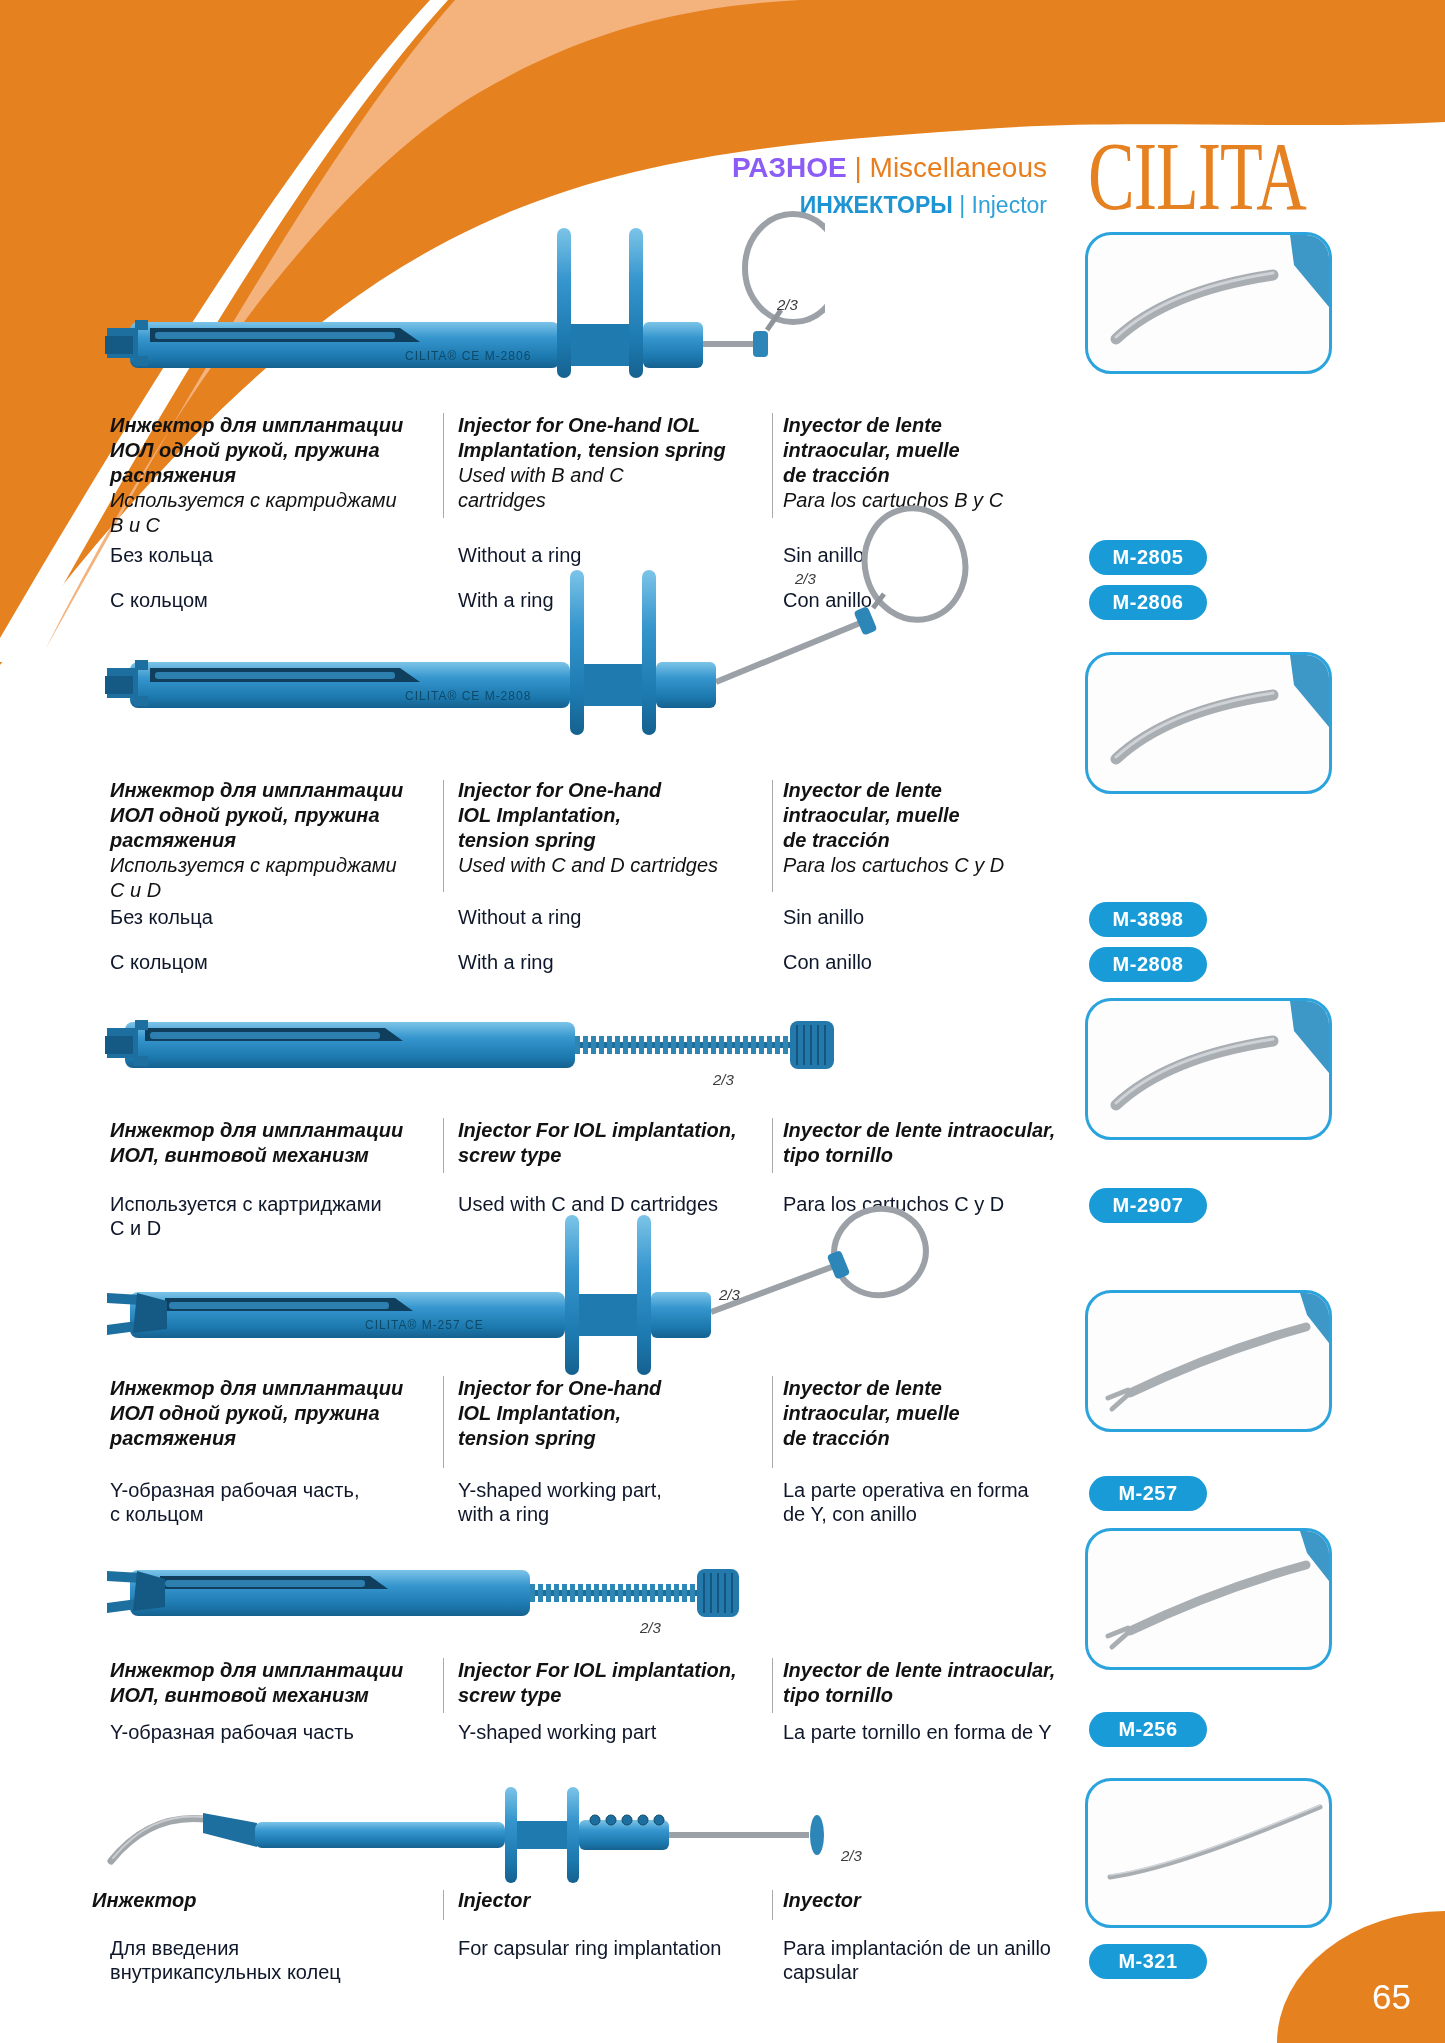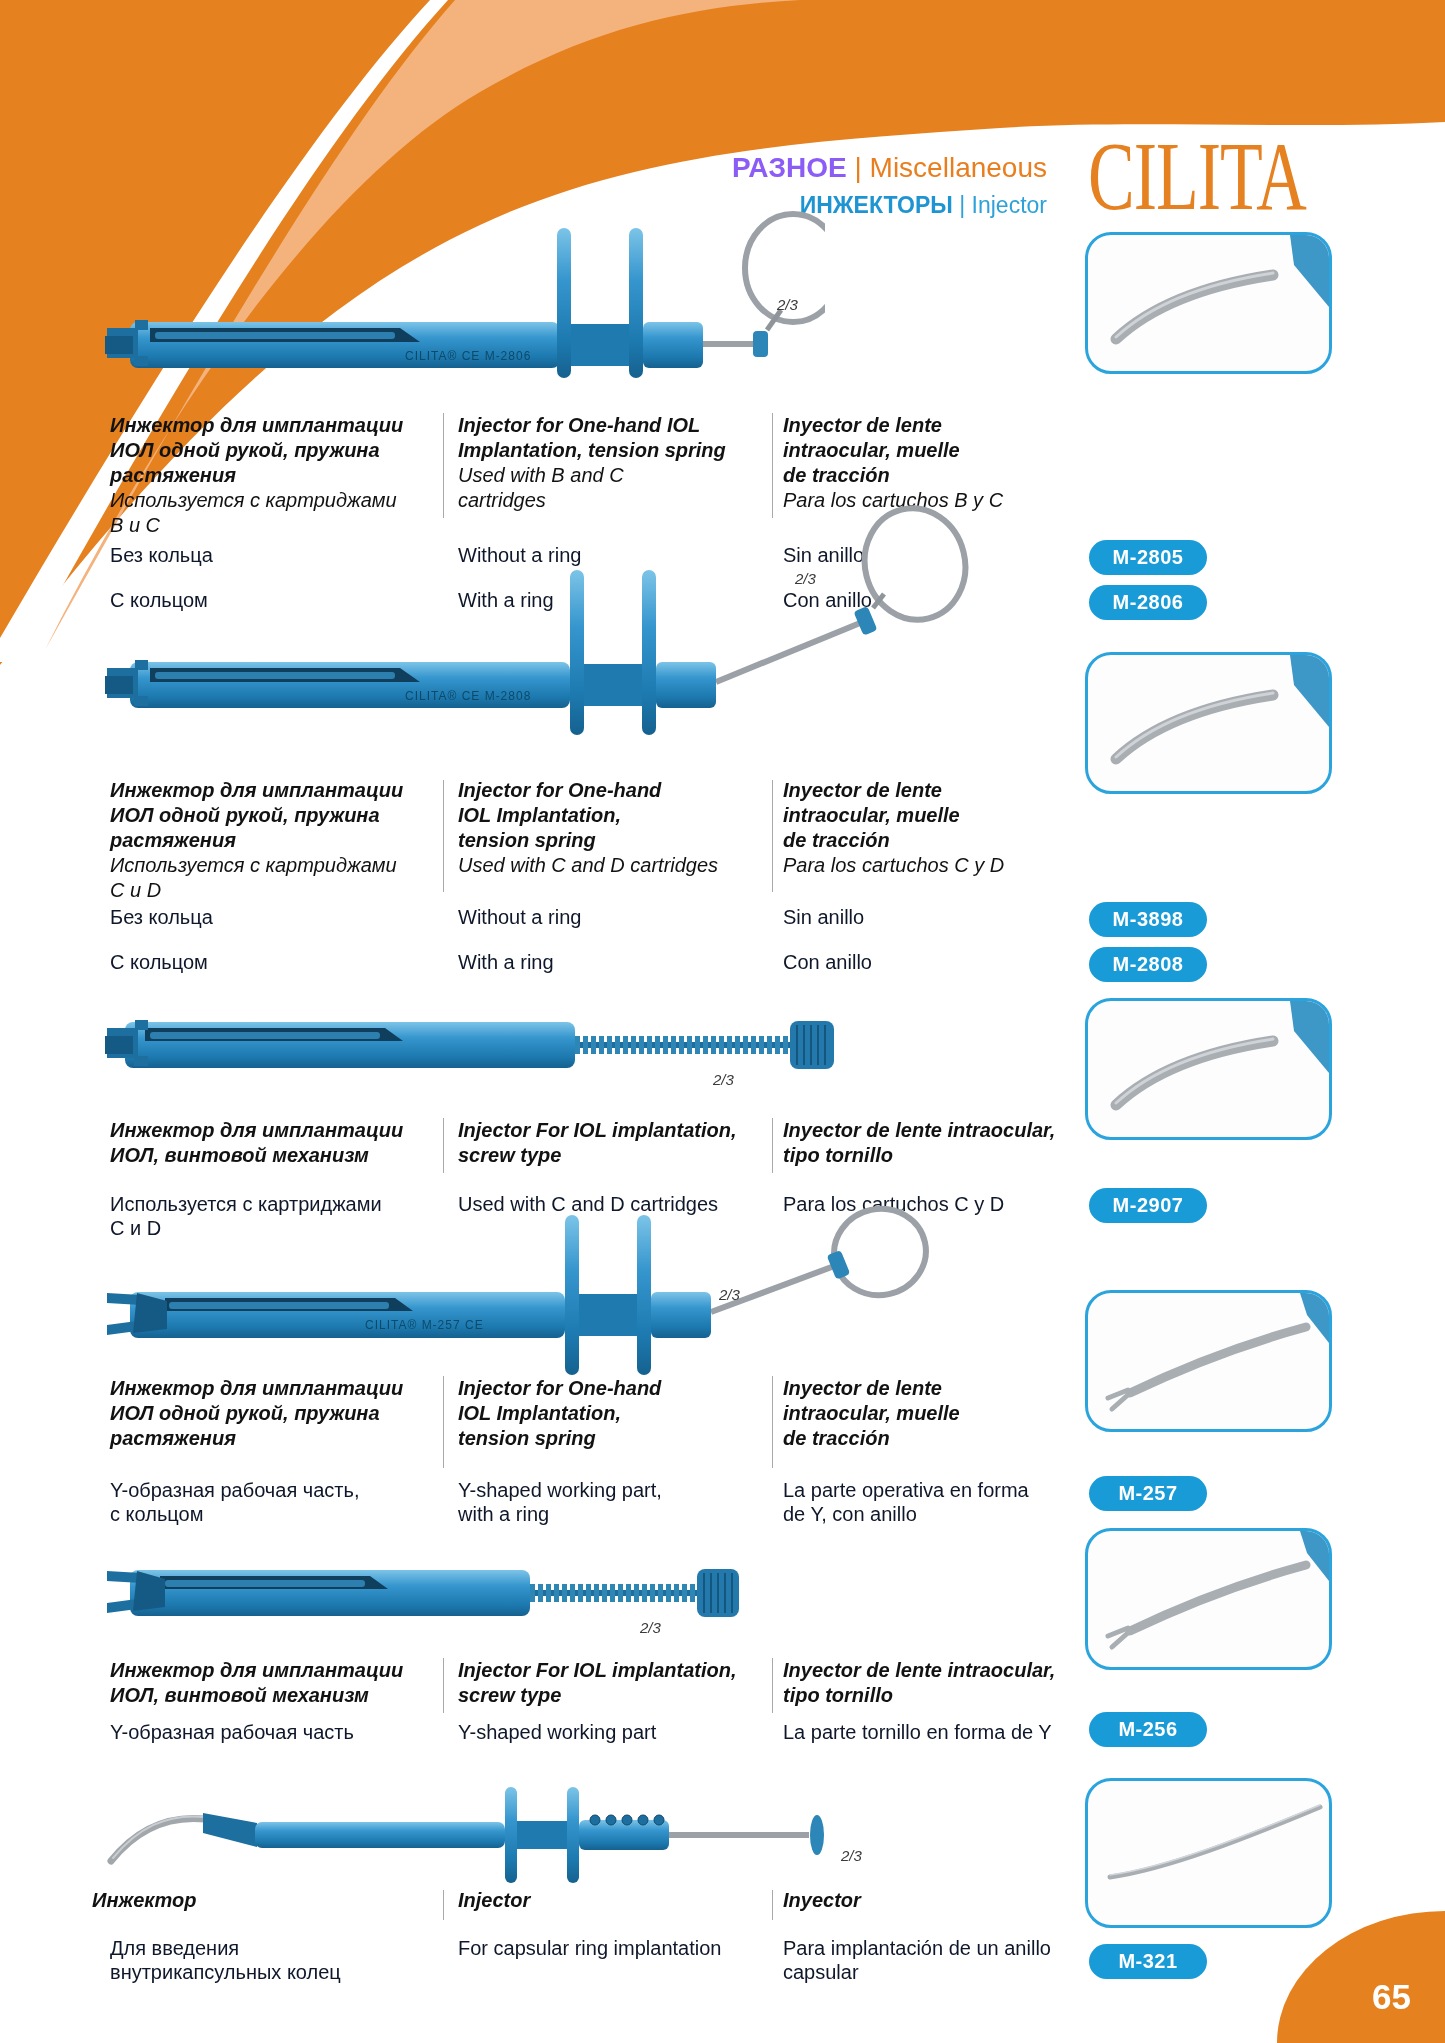--- a/index.html
+++ b/index.html
@@ -19,21 +19,21 @@
   .hdr-line1{position:absolute;top:152px;right:398px;font-size:28px;white-space:nowrap;}
   .hdr-line1 .b{font-weight:bold;color:#8b5cf6;}
   .hdr-line1 .r{font-weight:normal;color:#e87e1e;}
   .hdr-line2{position:absolute;top:192px;right:398px;font-size:23px;white-space:nowrap;}
   .hdr-line2 .b{font-weight:bold;color:#1e95d2;}
   .hdr-line2 .r{font-weight:normal;color:#2ea2d8;}
   .brand{position:absolute;left:1088px;top:122px;font-family:"Liberation Serif",serif;
          font-size:70px;color:#e68121;letter-spacing:-1px;transform:scale(1.0,1.38);transform-origin:left top;}
   .corner{position:absolute;right:0;bottom:0;width:168px;height:132px;background:#e5811f;
           border-top-left-radius:168px 132px;}
-  .pagenum{position:absolute;right:34px;bottom:26px;color:#fff;font-weight:bold;font-size:35px;}
+  .pagenum{position:absolute;right:34px;bottom:26px;color:#fff;font-weight:normal;font-size:35px;}
   .scalelbl{font-style:italic;font-size:15px;fill:#3a3a3a;font-family:"Liberation Sans",sans-serif;}
   .engr{font-size:12px;fill:#0d4a6a;letter-spacing:1px;font-family:"Liberation Sans",sans-serif;}
 </style>
 </head>
 <body>
 
 <div id="page">
 
   <svg class="abs" style="left:0;top:0;width:1445px;height:680px;pointer-events:none" viewBox="0 0 1445 680">
     <path d="M0,665 C150,468 300,308 480,225 C640,150 820,140 1000,128 C1130,119 1300,130 1445,122 L1445,0 L0,0 Z" fill="#e5811f"></path>

